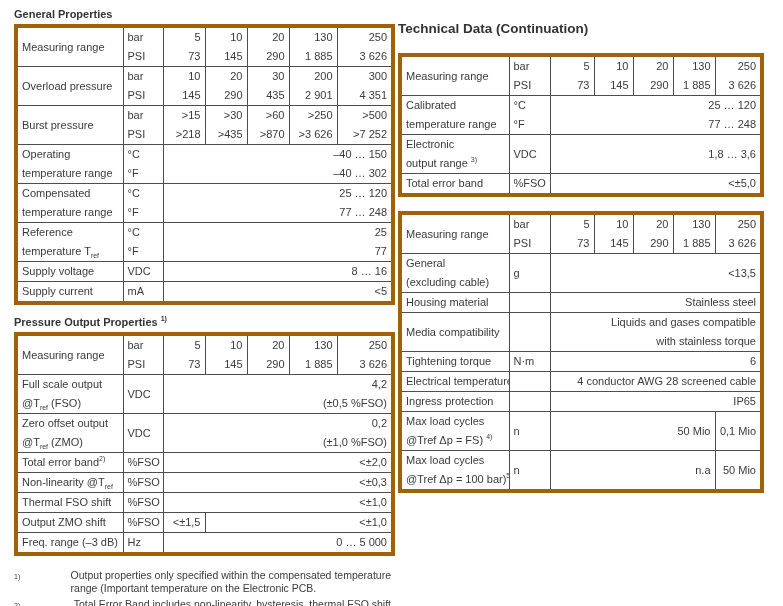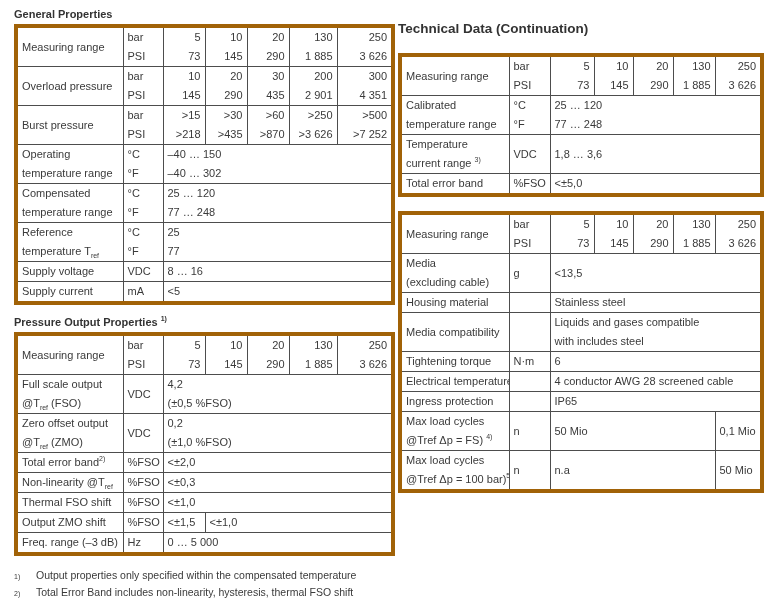--- a/index.html
+++ b/index.html
@@ -21,28 +21,28 @@
   table.t{border-collapse:collapse;table-layout:fixed;font-size:11px;color:#3a3a3a;
           border:4px solid #a16207;}
   table.tl{width:377px;}
   table.tr{width:362px;}
   table.t td{height:19px;line-height:19px;padding:0 4px;vertical-align:middle;
              white-space:nowrap;overflow:hidden;}
   table.t td.u{padding:0 2px 0 4px;}
   tr.gt > td{border-top:1px solid #4d4d4d;}
   td.bl{border-left:1px solid #4d4d4d;}
   td.num{text-align:right;}
-  td.ctr{text-align:left;margin-left:44px;}
+  td.ctr{text-align:right;margin-left:44px;}
   td.top{vertical-align:top;}
 
   sub{font-size:7px;line-height:0;}
   sup{font-size:7px;line-height:0;}
 
   .footnotes{margin-top:13px;font-size:10.5px;line-height:13px;color:#3a3a3a;}
-  .fn{display:flex;margin-bottom:3px;}
+  .fn{display:flex;margin-bottom:3px;justify-content:space-between;}
   .fn-sup{flex:0 0 22px;font-size:7px;padding-top:1px;}
   .fn-text div{white-space:nowrap;}
 </style>
 </head>
 <body>
 
 <div class="page">
 
   <div class="col-left">
 
@@ -230,20 +230,21 @@
         </tr>
       </tbody>
         </table>
     </div>
 
     <div class="footnotes">
       <div class="fn">
         <div class="fn-sup">1)</div>
         <div class="fn-text">
           <div>Output properties only specified within the compensated temperature</div>
+          <div>range (Important temperature on the Electronic PCB.</div>
         </div>
       </div>
       <div class="fn">
         <div class="fn-sup">2)</div>
         <div class="fn-text">
           <div>Total Error Band includes non-linearity, hysteresis, thermal FSO shift</div>
 
         </div>
       </div>
     </div>
@@ -285,26 +286,26 @@
           <td>Calibrated</td>
           <td class="bl u">°C</td>
           <td class="bl ctr" colspan="5">25 … 120</td>
         </tr>
         <tr>
           <td>temperature range</td>
           <td class="bl u">°F</td>
           <td class="bl ctr" colspan="5">77 … 248</td>
         </tr>
         <tr class="gt">
-          <td>Temperature</td>
+          <td>Electronic</td>
           <td class="bl u top" rowspan="2">VDC</td>
           <td class="bl ctr top" rowspan="2" colspan="5">1,8 … 3,6</td>
         </tr>
         <tr>
-          <td><span>current range</span> <sup>3)</sup></td>
+          <td><span>output range</span> <sup>3)</sup></td>
         </tr>
         <tr class="gt">
           <td>Total error band</td>
           <td class="bl u">%FSO</td>
           <td class="bl ctr" colspan="5">&lt;±5,0</td>
         </tr>
       </tbody>
         </table>
     </div>
 
@@ -331,39 +332,39 @@
         </tr>
         <tr>
           <td class="bl u">PSI</td>
           <td class="bl num">73</td>
           <td class="bl num">145</td>
           <td class="bl num">290</td>
           <td class="bl num">1 885</td>
           <td class="bl num">3 626</td>
         </tr>
         <tr class="gt">
-          <td>Media</td>
+          <td>General</td>
           <td class="bl u top" rowspan="2">g</td>
           <td class="bl ctr top" rowspan="2" colspan="5">&lt;13,5</td>
         </tr>
         <tr>
           <td>(excluding cable)</td>
         </tr>
         <tr class="gt">
           <td>Housing material</td>
           <td class="bl u"></td>
           <td class="bl ctr" colspan="5">Stainless steel</td>
         </tr>
         <tr class="gt">
           <td class="top" rowspan="2">Media compatibility</td>
           <td class="bl u" rowspan="2"></td>
           <td class="bl ctr" colspan="5">Liquids and gases compatible</td>
         </tr>
         <tr>
-          <td class="bl ctr" colspan="5">with includes steel</td>
+          <td class="bl ctr" colspan="5">with stainless torque</td>
         </tr>
         <tr class="gt">
           <td>Tightening torque</td>
           <td class="bl u">N·m</td>
           <td class="bl ctr" colspan="5">6</td>
         </tr>
         <tr class="gt">
           <td>Electrical temperature</td>
           <td class="bl u"></td>
           <td class="bl ctr" colspan="5">4 conductor AWG 28 screened cable</td>

